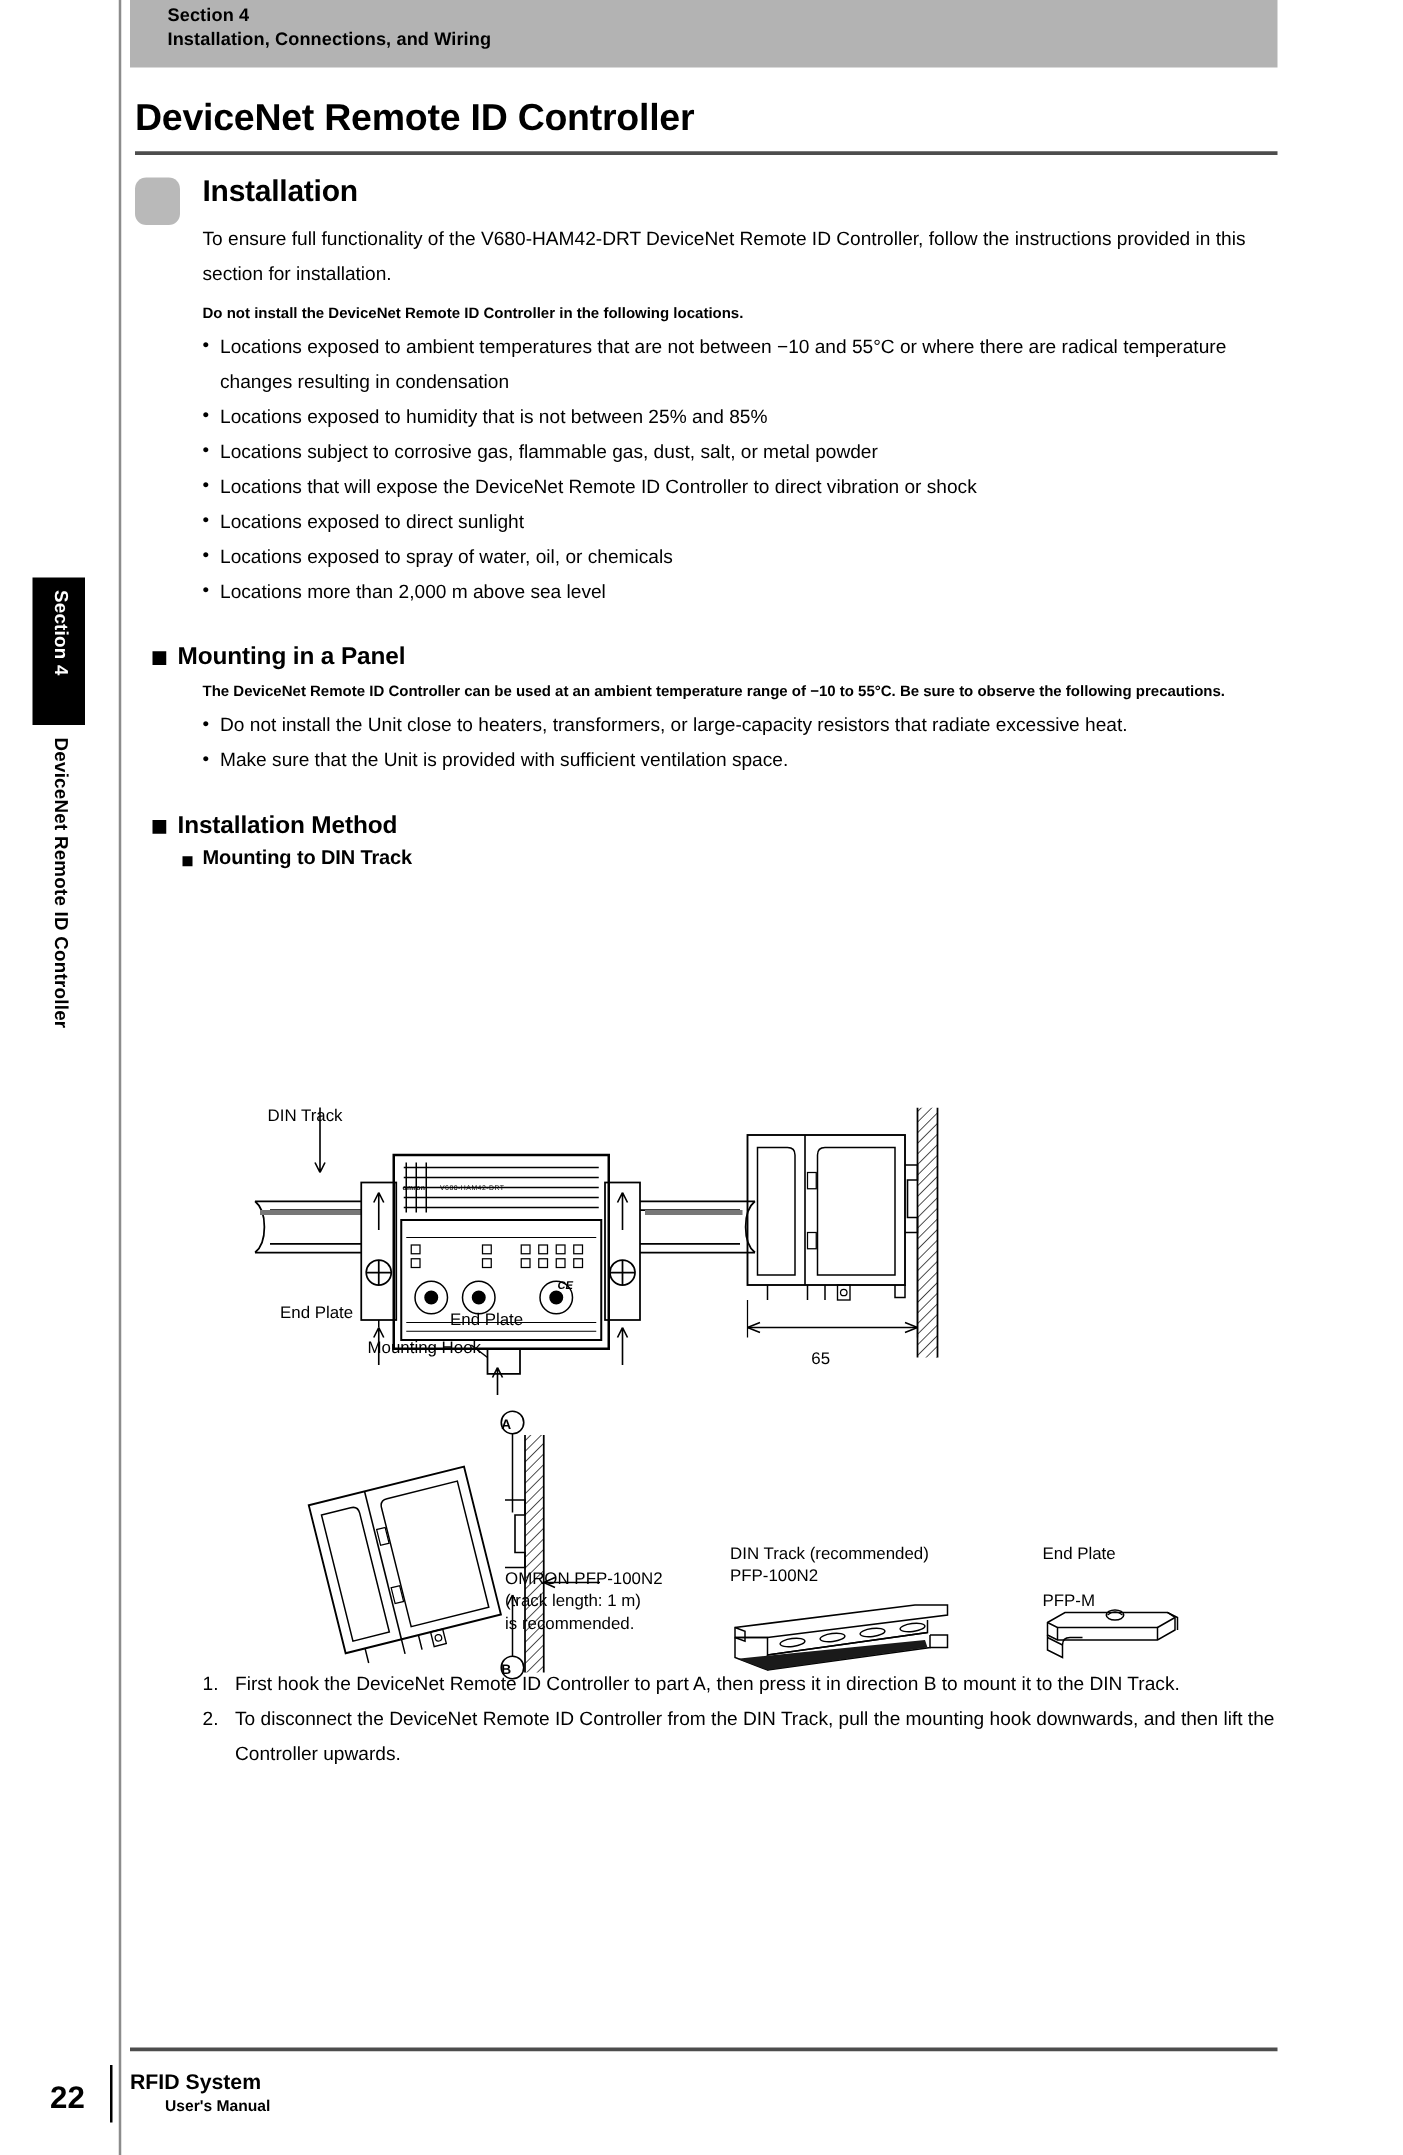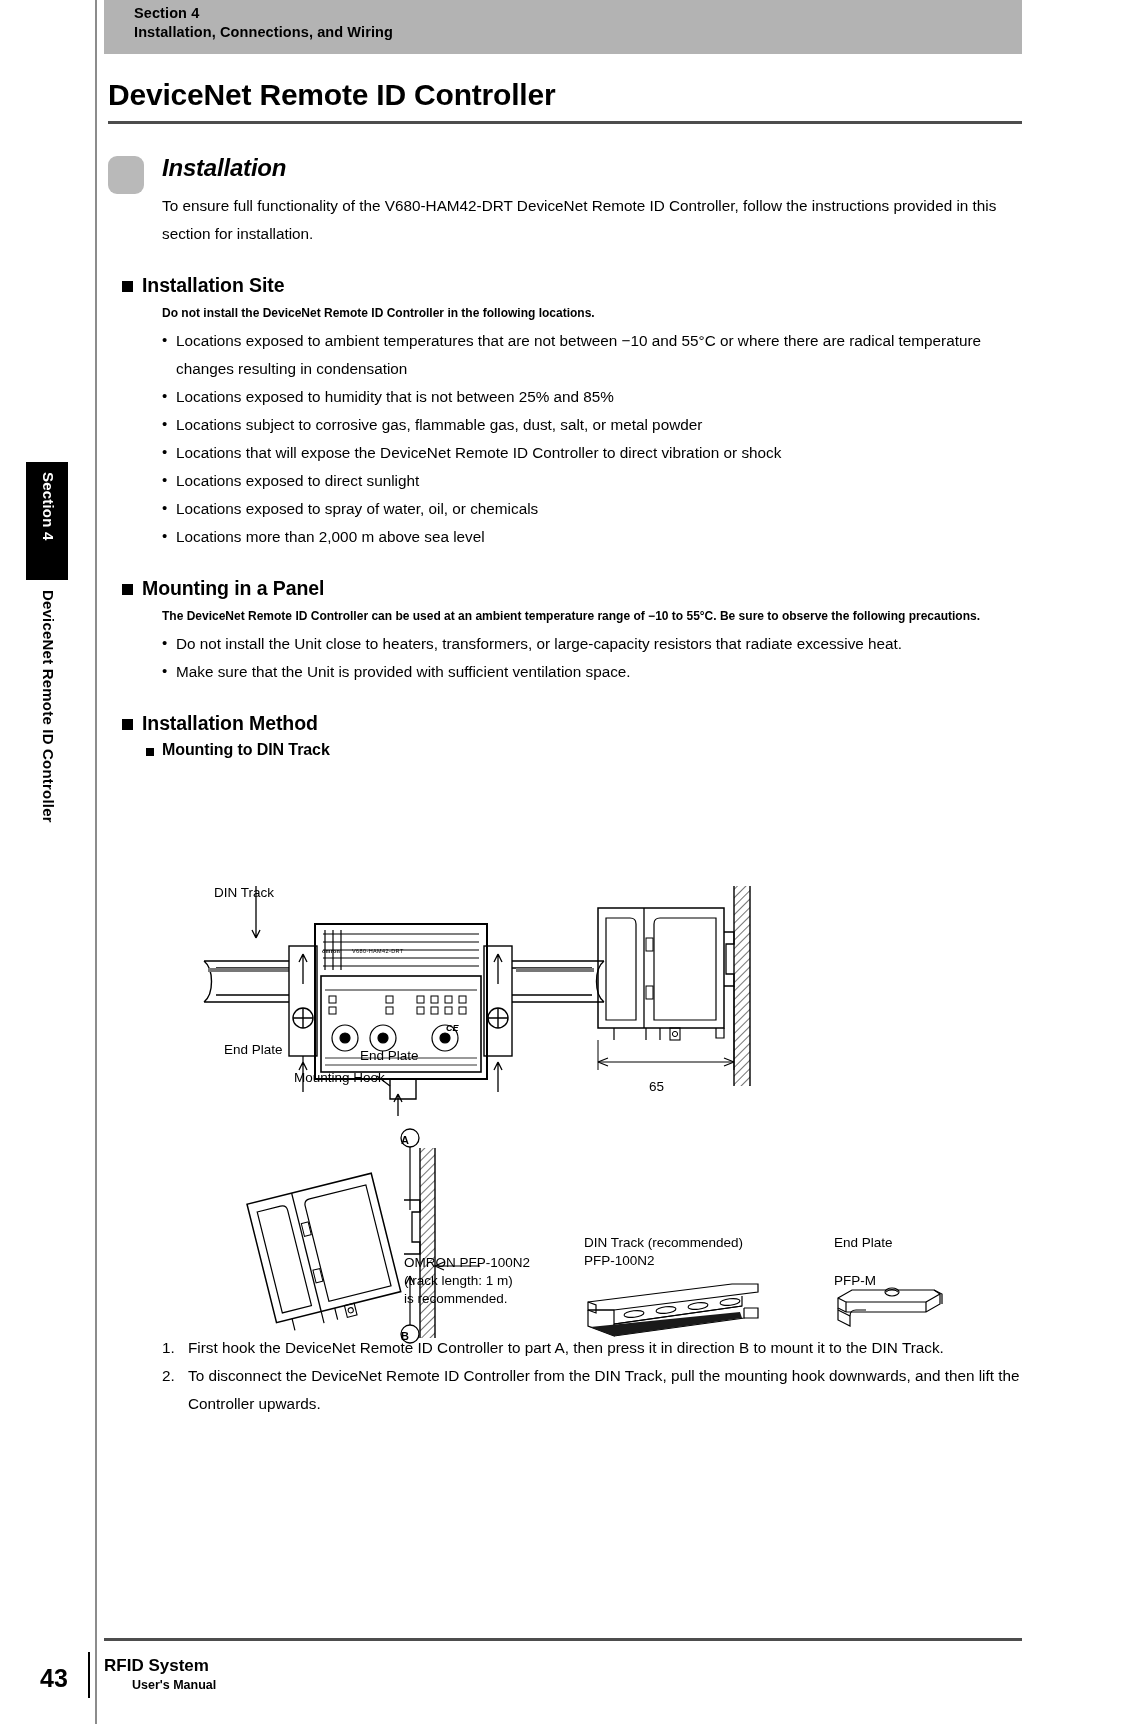--- a/index.html
+++ b/index.html
@@ -79,23 +79,22 @@
   #title-rule {
     margin: 9px 0 0 4px;
     height: 3px;
     background: #4d4d4d;
     width: 914px;
   }
 
   
   #installation-block {
     position: relative;
-    margin-top: 30px;
+    margin-top: 16px;
     padding-left: 58px;
-    font-style: italic;
   }
   #installation-badge {
     position: absolute;
     left: 4px; top: 2px;
     width: 36px; height: 38px;
     background: #b9b9b9;
     border-radius: 9px;
   }
   h2#installation-heading {
     margin: 0;
@@ -266,21 +265,20 @@
   <h1 id="page-title">DeviceNet Remote ID Controller</h1>
   <div id="title-rule"></div>
 
   <div id="installation-block">
     <div id="installation-badge"></div>
     <h2 id="installation-heading">Installation</h2>
   </div>
 
   <p class="body-text">To ensure full functionality of the V680-HAM42-DRT DeviceNet Remote ID Controller, follow the instructions provided in this section for installation.</p>
 
-  <h3 class="sub-heading">Installation Site</h3>
   <p class="para">Do not install the DeviceNet Remote ID Controller in the following locations.</p>
   <ul class="dotlist">
     <li><span>Locations exposed to ambient temperatures that are not between −10 and 55°C or where there are radical temperature changes resulting in condensation</span></li>
     <li><span>Locations exposed to humidity that is not between 25% and 85%</span></li>
     <li><span>Locations subject to corrosive gas, flammable gas, dust, salt, or metal powder</span></li>
     <li><span>Locations that will expose the DeviceNet Remote ID Controller to direct vibration or shock</span></li>
     <li><span>Locations exposed to direct sunlight</span></li>
     <li><span>Locations exposed to spray of water, oil, or chemicals</span></li>
     <li><span>Locations more than 2,000 m above sea level</span></li>
   </ul>
@@ -519,17 +517,17 @@
     </li>
     <li>
       <span class="num">2.</span>
       <span>To disconnect the DeviceNet Remote ID Controller from the DIN Track, pull the mounting hook downwards, and then lift the Controller upwards.</span>
     </li>
   </ol>
 </div>
 
 <div id="footer">
   <div id="footer-bar"></div>
-  <div id="page-number">43</div>
+  <div id="page-number">22</div>
   <div id="footer-divider"></div>
   <div id="footer-title">RFID System</div>
   <div id="footer-subtitle">User's Manual</div>
 </div>
 
 </body></html>

